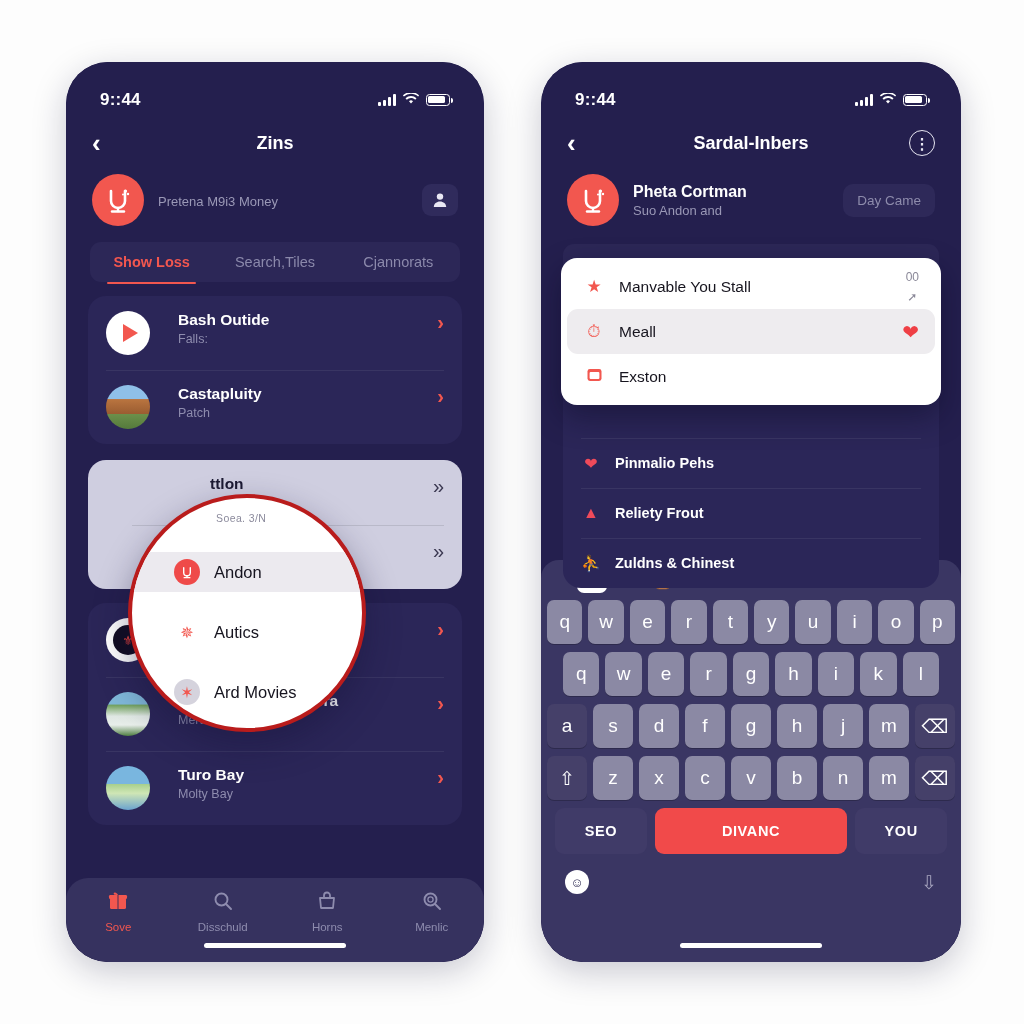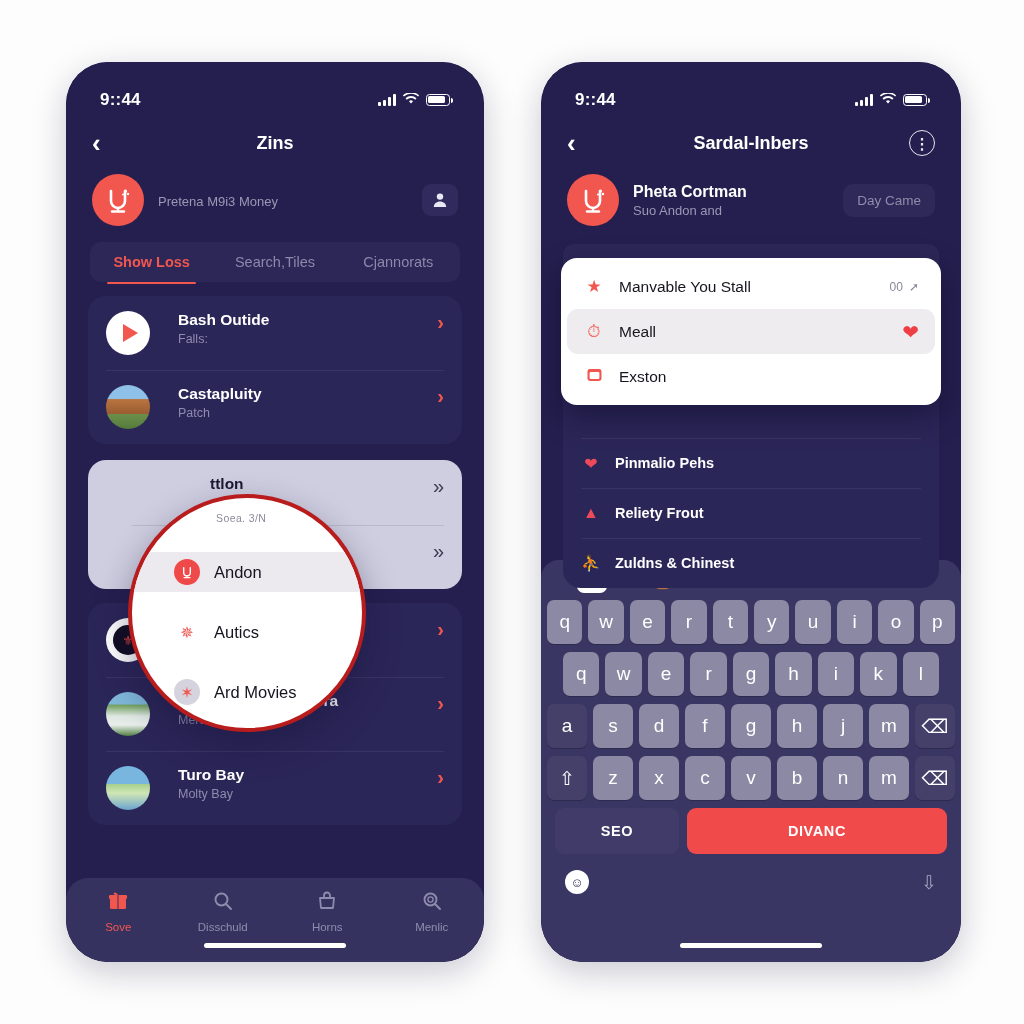--- a/index.html
+++ b/index.html
@@ -259,21 +259,21 @@
     overflow:hidden; z-index: 20; padding: 6px 0;
   }
   .dd-item{
     display:flex; align-items:center; gap: 14px;
     height: 45px; padding: 0 16px; margin: 0 6px;
     border-radius: 11px;
   }
   .dd-item.sel{ background:#eeecef; }
   .dd-ic{ width:22px; text-align:center; color:#f2574f; font-size:17px; flex:none; }
   .dd-label{ flex:1; color:#17151f; font-size:15.5px; }
-  .dd-meta{ color:#8a8898; font-size:12px; display:flex; gap:6px; align-items:center; }
+  .dd-meta{ color:#8a8898; font-size:12px; display:flex; gap:6px; align-items:center;flex-direction:column; }
   .dd-heart{ color:#ef3f45; font-size:20px; }
 
   
   .rcard{
     position:absolute; left: 22px; right: 22px; top: 258px;
     background:#2b2658; border-radius: 18px; overflow:hidden;
     z-index: 5;
   }
   .rrow{
     display:flex; align-items:center; gap: 14px;
@@ -693,20 +693,21 @@
           <div class="key">v</div>
           <div class="key">b</div>
           <div class="key">n</div>
           <div class="key">m</div>
           <div class="key dim">⌫</div>
         </div>
 
         <div class="kb-bottom">
           <div class="kb-btn">SEO</div>
           <div class="kb-btn primary">DIVANC</div>
+          <div class="kb-btn">YOU</div>
         </div>
 
         <div class="kb-foot">
           <span class="kb-foot-ic">☺</span>
           <span class="kb-foot-dl">⇩</span>
         </div>
 
         <div class="home-ind"></div>
       </div>
 

